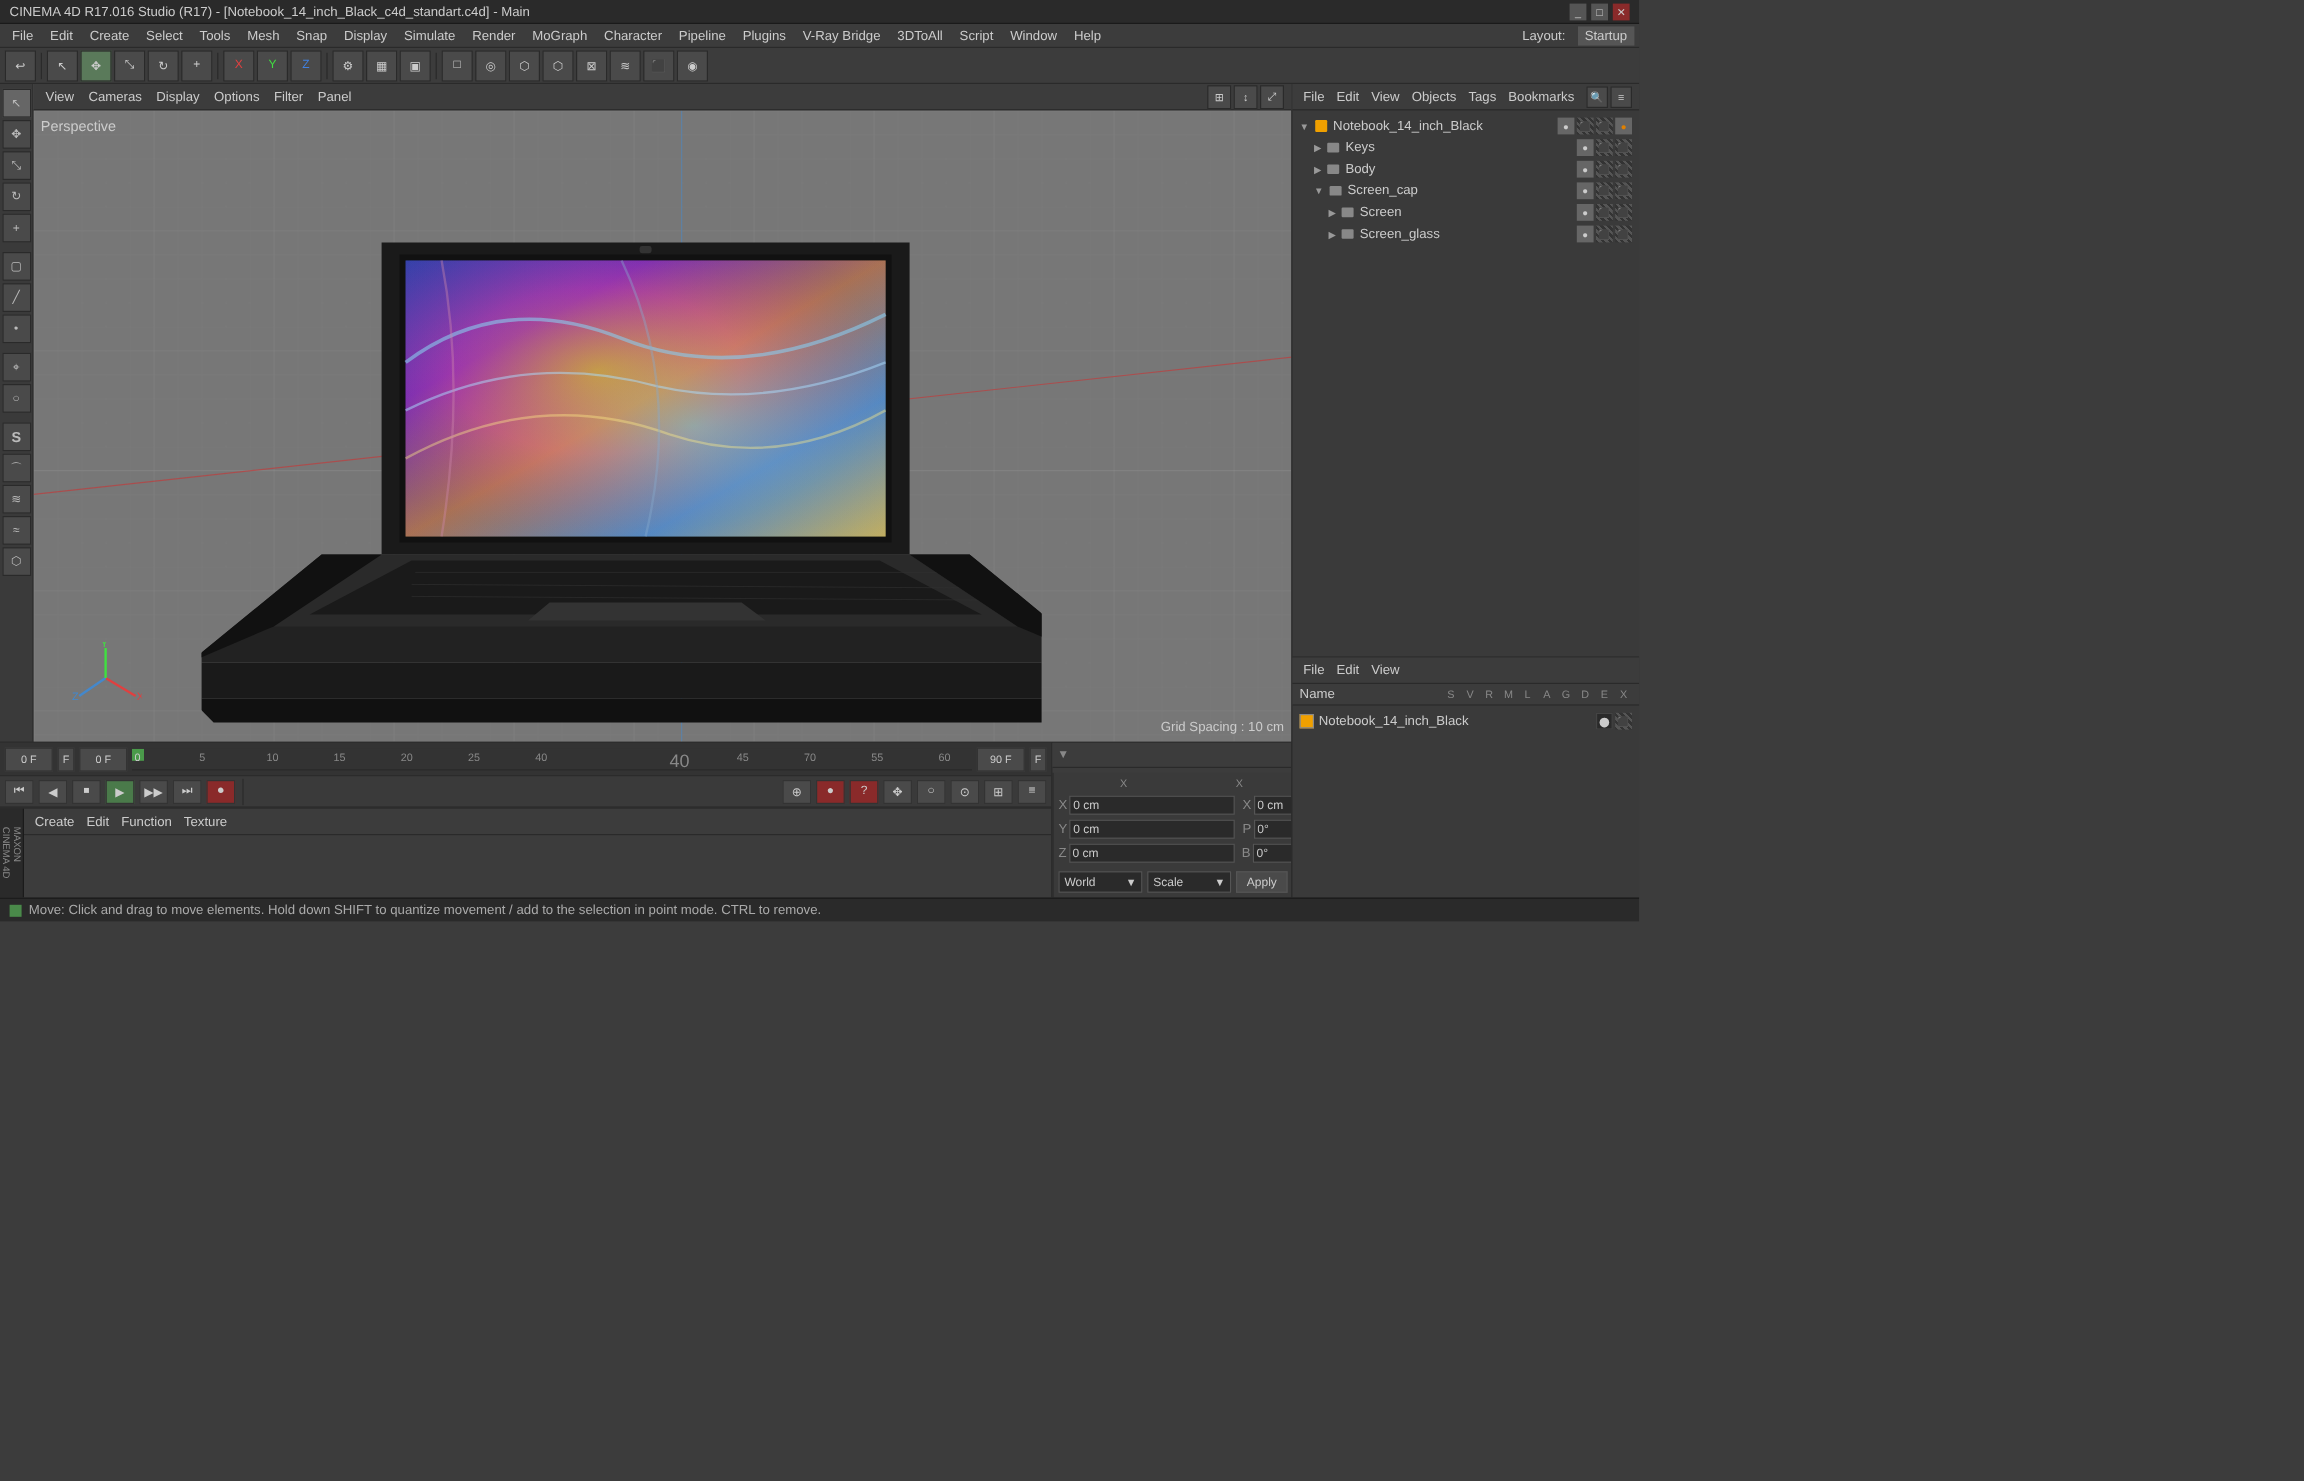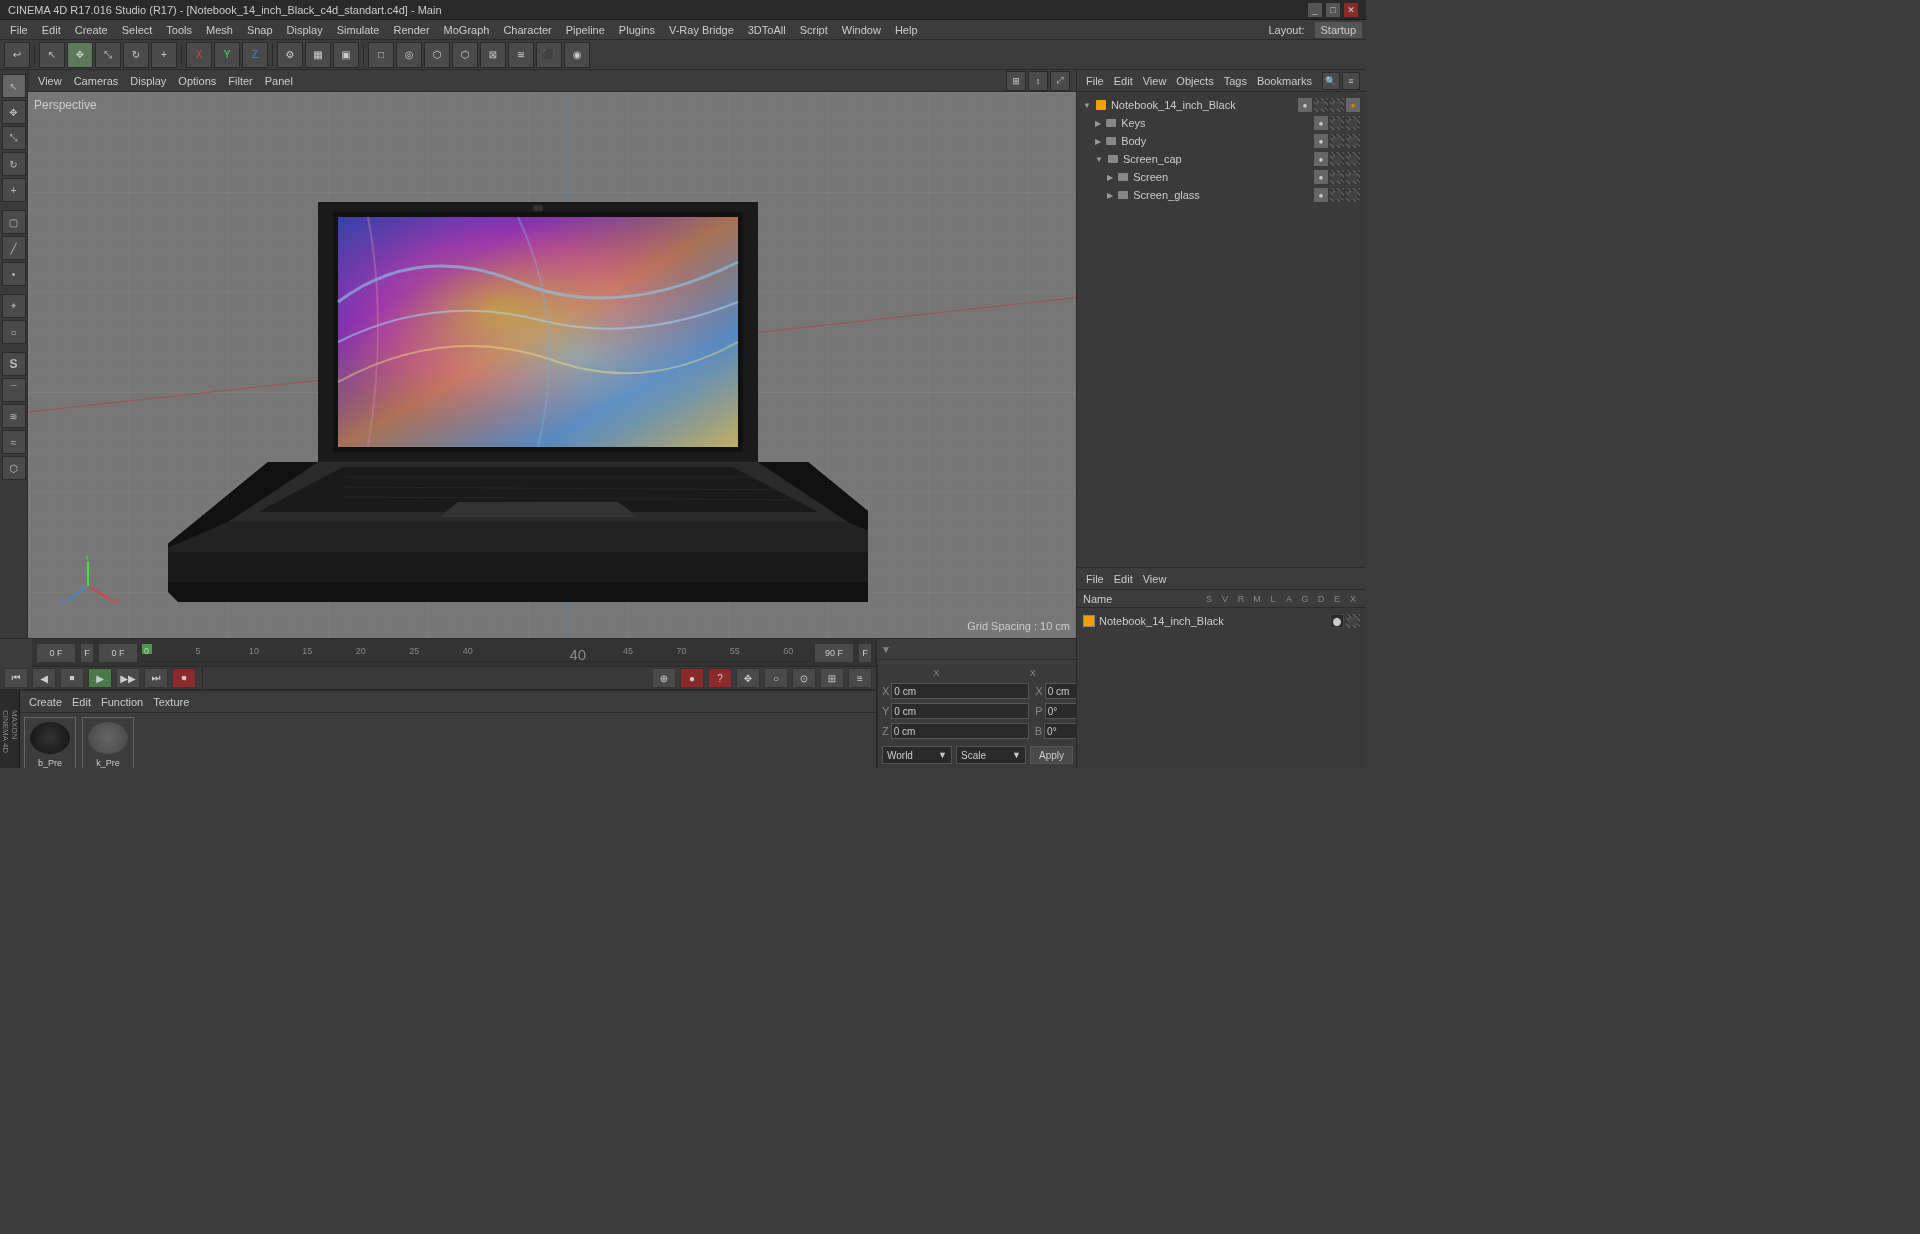--- a/index.html
+++ b/index.html
@@ -469,21 +469,20 @@
 
     
     #timeline-bar {
       height: 28px;
       background: #333;
       display: flex;
       align-items: center;
       padding: 4px 4px;
       gap: 4px;
       border-bottom: 1px solid #2a2a2a;
-      margin-left: 32px;
     }
 
     .anim-btn {
       width: 24px;
       height: 20px;
       background: #4a4a4a;
       border: 1px solid #333;
       display: inline-flex;
       align-items: center;
       justify-content: center;
@@ -809,30 +808,20 @@
 
           <div id="materials-section">
             <div id="maxon-logo">MAXON<br>CINEMA 4D</div>
             <div id="materials-main">
               <div id="bottom-panel-toolbar">
                 <span>Create</span>
                 <span>Edit</span>
                 <span>Function</span>
                 <span>Texture</span>
               </div>
-              <div id="material-thumbnails">
-                <div class="mat-thumb">
-                  <div class="mat-thumb-preview" style="background:radial-gradient(circle, #333, #111);"></div>
-                  <div class="mat-thumb-label">b_Pre</div>
-                </div>
-                <div class="mat-thumb">
-                  <div class="mat-thumb-preview" style="background:radial-gradient(circle, #666, #444);"></div>
-                  <div class="mat-thumb-label">k_Pre</div>
-                </div>
-              </div>
             </div>
           </div>
         </div>
 
         <div id="timeline-right">
           <div id="coord-panel-toolbar" style="height:22px;background:#3c3c3c;border-bottom:1px solid #2a2a2a;display:flex;align-items:center;padding:0 4px;">
             <span style="font-size:10px;color:#888;">▼</span>
           </div>
           <div id="coord-panel">
 
@@ -1014,13 +1003,17 @@
             <div style="display:flex;gap:2px;margin-left:auto;">
               <span class="tree-vis-icon" style="background:#2a2a2a;border:1px solid #444;">⬤</span>
               <span class="tree-vis-icon" style="background:repeating-linear-gradient(45deg,#333,#333 2px,#555 2px,#555 4px);">⬛</span>
             </div>
           </div>
         </div>
       </div>
     </div>
   </div>
 
+  <div id="status-bar">
+    <span class="status-indicator"></span>
+    <span>Move: Click and drag to move elements. Hold down SHIFT to quantize movement / add to the selection in point mode. CTRL to remove.</span>
+  </div>
 </div>
 
 </body></html>

